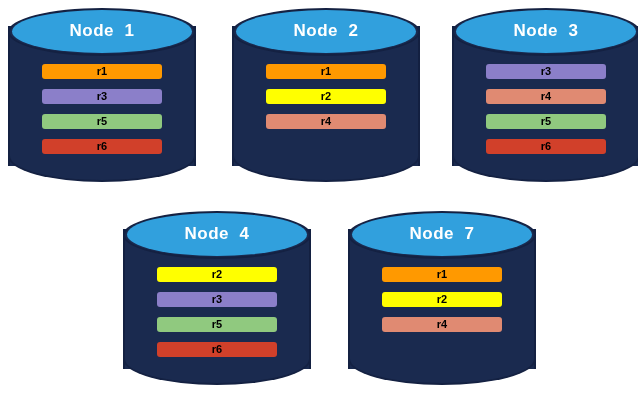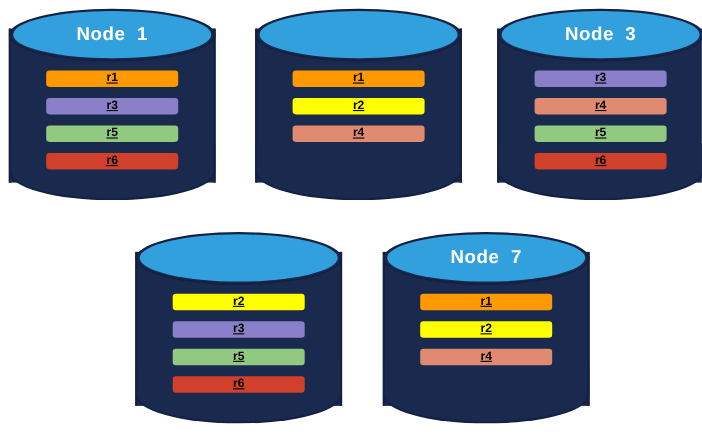--- a/index.html
+++ b/index.html
@@ -94,21 +94,20 @@
     white-space: pre;
   }
 
   
   .shards {
     position: absolute;
     left: 34px;
     top: 56px;
     width: 120px;
     z-index: 4;
-    text-decoration: underline;
   }
 
   .shard {
     height: 15px;
     margin-bottom: 10px;
     border-radius: 3px;
     text-align: center;
     font-size: 11px;
     font-weight: bold;
     color: #000000;
@@ -132,20 +131,21 @@
         <div class="shard" style="background: rgb(139, 127, 201);">r3</div>
         <div class="shard" style="background: rgb(144, 201, 127);">r5</div>
         <div class="shard" style="background: rgb(209, 64, 42);">r6</div>
       </div>
     </div>
     <div class="node" style="left: 232px; top: 8px;">
       <div class="cyl-body"></div>
       <div class="cyl-bottom"></div>
       <div class="cyl-top-rim"></div>
       <div class="cyl-top"></div>
+      <div class="node-title">Node  2</div>
       <div class="shards">
         <div class="shard" style="background: rgb(255, 153, 0);">r1</div>
         <div class="shard" style="background: rgb(255, 255, 0);">r2</div>
         <div class="shard" style="background: rgb(224, 138, 114);">r4</div>
       </div>
     </div>
     <div class="node" style="left: 452px; top: 8px;">
       <div class="cyl-body"></div>
       <div class="cyl-bottom"></div>
       <div class="cyl-top-rim"></div>
@@ -156,20 +156,21 @@
         <div class="shard" style="background: rgb(224, 138, 114);">r4</div>
         <div class="shard" style="background: rgb(144, 201, 127);">r5</div>
         <div class="shard" style="background: rgb(209, 64, 42);">r6</div>
       </div>
     </div>
     <div class="node" style="left: 123px; top: 211px;">
       <div class="cyl-body"></div>
       <div class="cyl-bottom"></div>
       <div class="cyl-top-rim"></div>
       <div class="cyl-top"></div>
+      <div class="node-title">Node  4</div>
       <div class="shards">
         <div class="shard" style="background: rgb(255, 255, 0);">r2</div>
         <div class="shard" style="background: rgb(139, 127, 201);">r3</div>
         <div class="shard" style="background: rgb(144, 201, 127);">r5</div>
         <div class="shard" style="background: rgb(209, 64, 42);">r6</div>
       </div>
     </div>
     <div class="node" style="left: 348px; top: 211px;">
       <div class="cyl-body"></div>
       <div class="cyl-bottom"></div>

